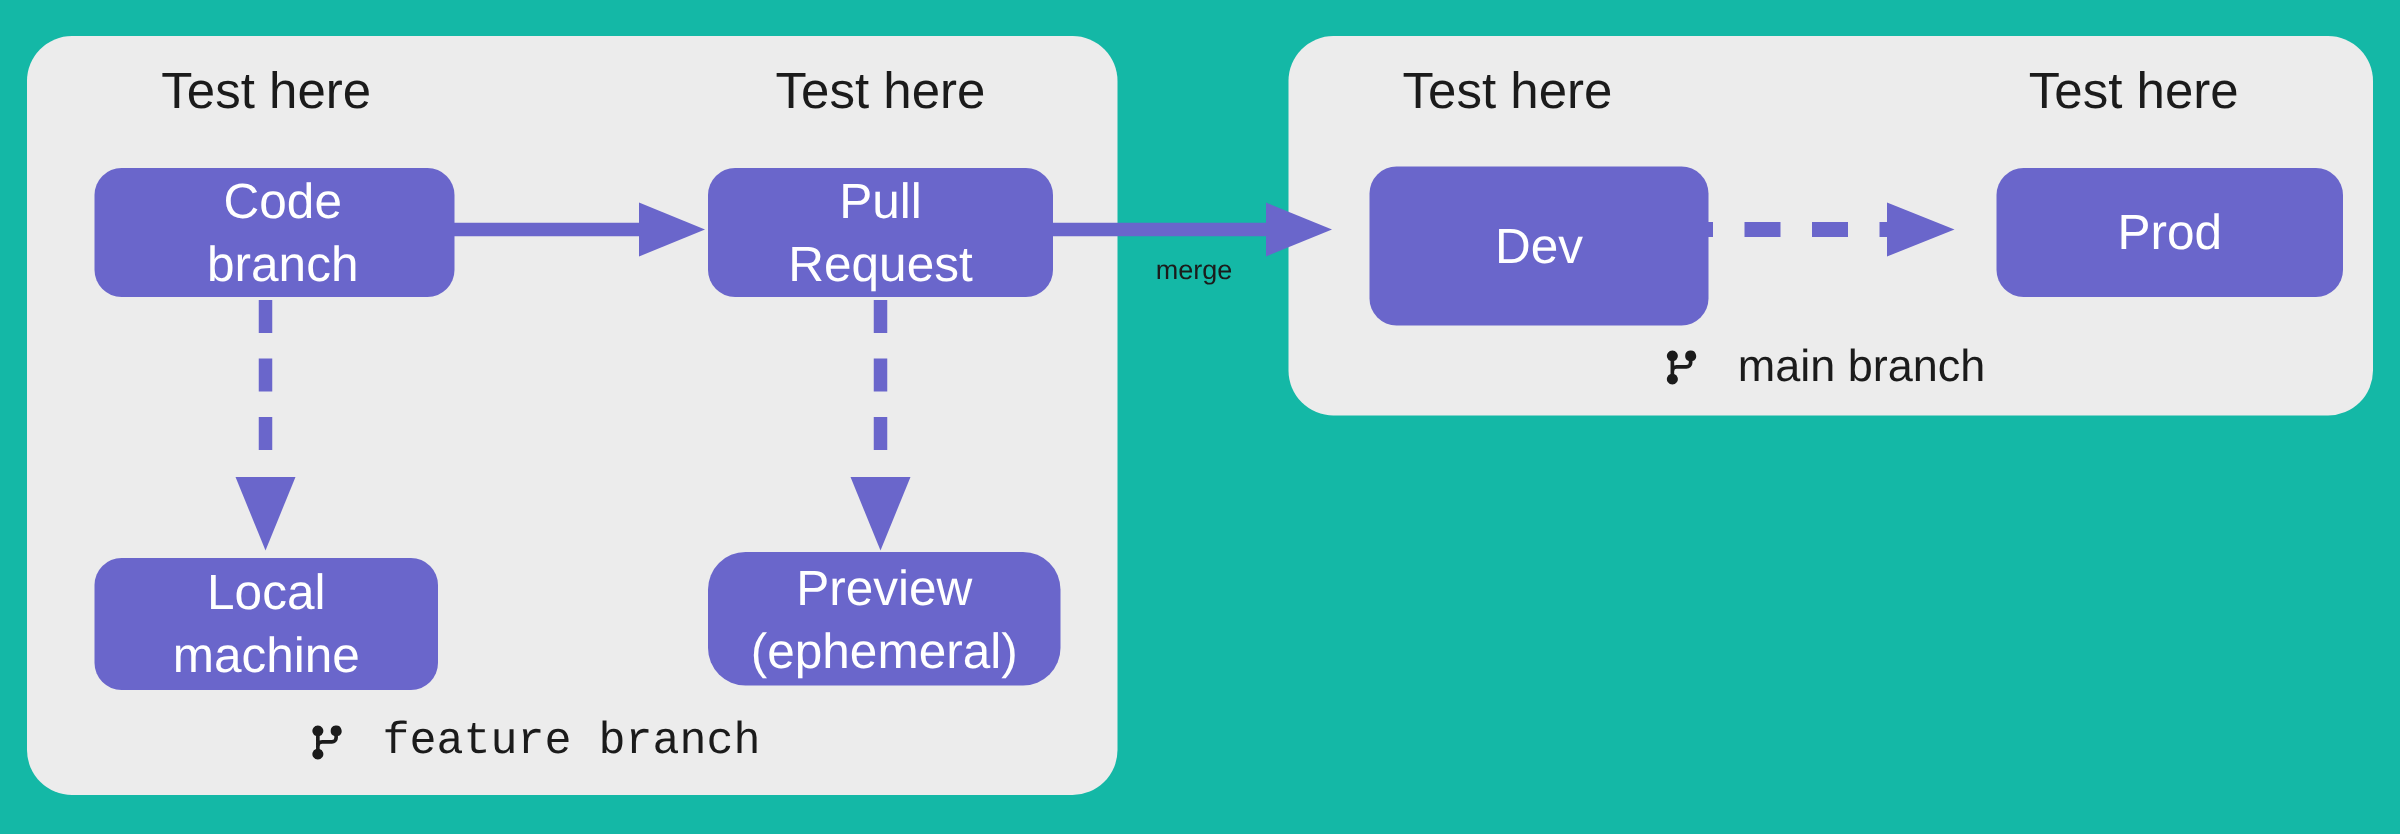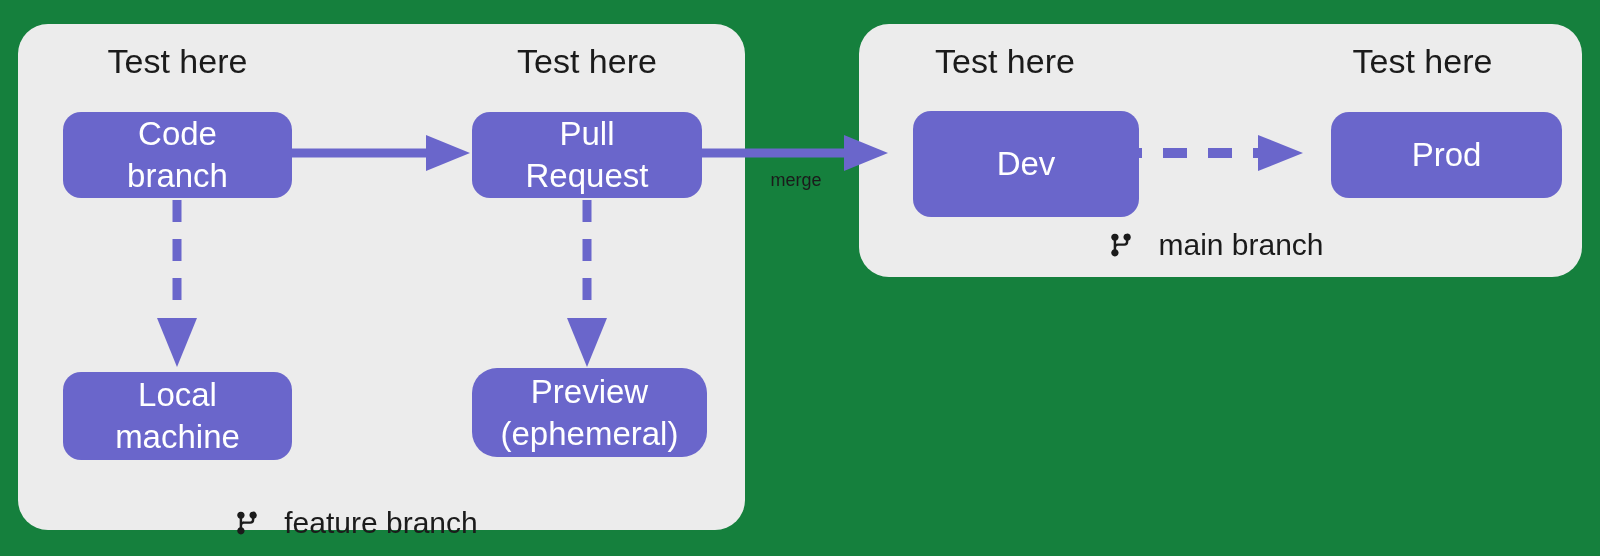--- a/index.html
+++ b/index.html
@@ -1,20 +1,20 @@
 <!DOCTYPE html>
 <html><head>
 <meta charset="utf-8">
 <style>
   html, body { margin: 0; padding: 0; background: #ffffff; }
   .stage {
     position: relative;
     width: 1600px;
     height: 556px;
-    background: #15803d;
+    background: #14b8a6;
     overflow: hidden;
     font-family: "Liberation Sans", "DejaVu Sans", sans-serif;
   }
   .panel {
     position: absolute;
     background: #ECECEC;
     border-radius: 30px;
   }
   .panel-feature { left: 18px; top: 24px; width: 727px; height: 506px; }
   .panel-main    { left: 859px; top: 24px; width: 723px; height: 253px; }
@@ -27,21 +27,21 @@
     border-radius: 18px;
     color: #ffffff;
     font-size: 33px;
     line-height: 1.26;
     display: flex;
     align-items: center;
     justify-content: center;
     text-align: center;
     white-space: pre-line;
   }
-  .node-code    { left: 63px;   top: 112px; width: 229px; height: 86px; }
+  .node-code    { left: 63px;   top: 112px; width: 229px; height: 86px; padding-left: 11px; }
   .node-pr      { left: 472px;  top: 112px; width: 230px; height: 86px; }
   .node-dev     { left: 892px;  top: 111px; width: 226px; height: 106px; margin-left: 21px; }
   .node-prod    { left: 1307px; top: 112px; width: 231px; height: 86px; margin-left: 24px; }
   .node-local   { left: 63px;   top: 372px; width: 229px; height: 88px; }
   .node-preview { left: 472px;  top: 368px; width: 235px; height: 89px; border-radius: 25px; }
 
   .test-label {
     position: absolute;
     top: 42px;
     color: #1B1B1B;
@@ -65,21 +65,21 @@
 
   .branch-label {
     position: absolute;
     display: flex;
     align-items: center;
     justify-content: center;
     gap: 24px;
     color: #1B1B1B;
     font-size: 30px;
   }
-  .bl-feature { left: 196px;  top: 506px; width: 320px; }
+  .bl-feature { left: 196px;  top: 478px; width: 320px; font-family: Liberation Mono, monospace; }
   .bl-main    { left: 1056px; top: 228px; width: 320px; }
   .git-icon { width: 26px; height: 26px; flex: 0 0 auto; }
 </style>
 </head>
 <body>
 
 <div class="stage">
 
   <div class="panel panel-feature"></div>
   <div class="panel panel-main"></div>

